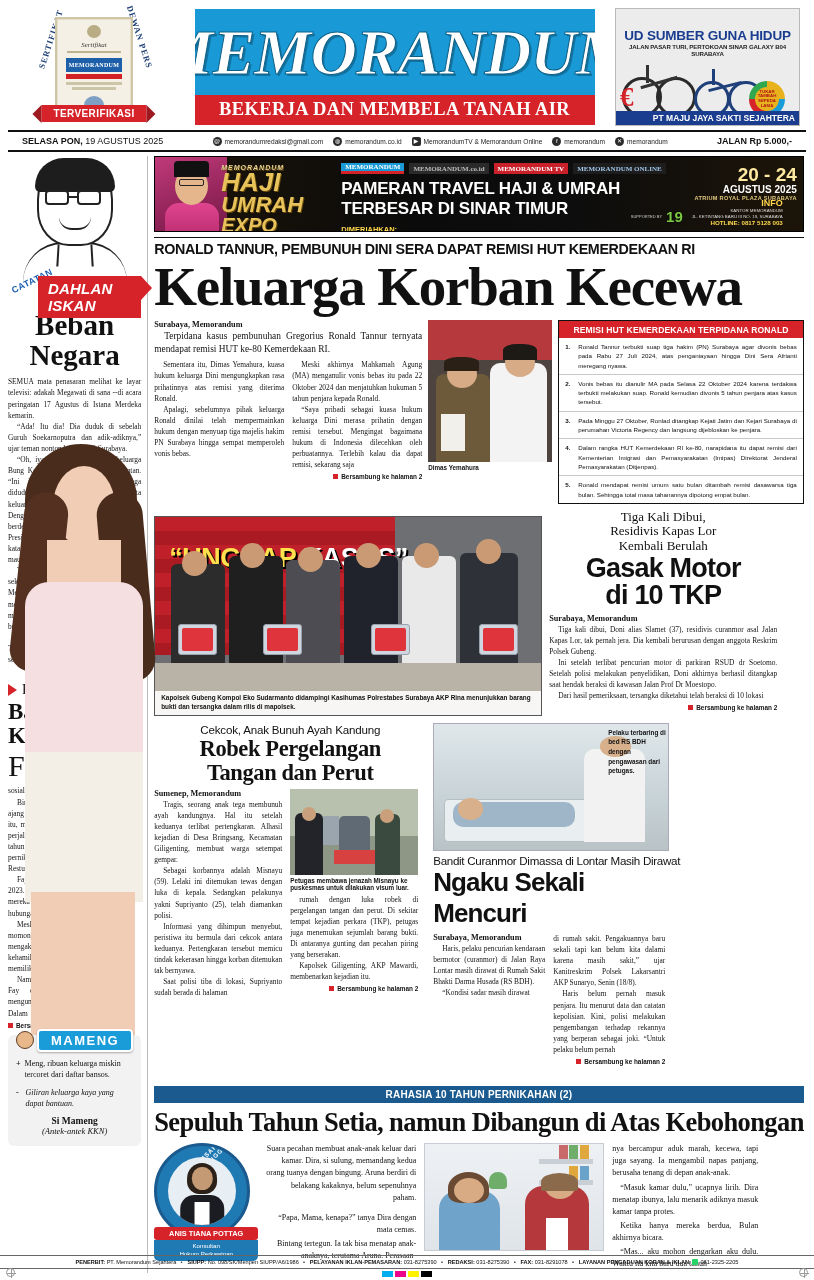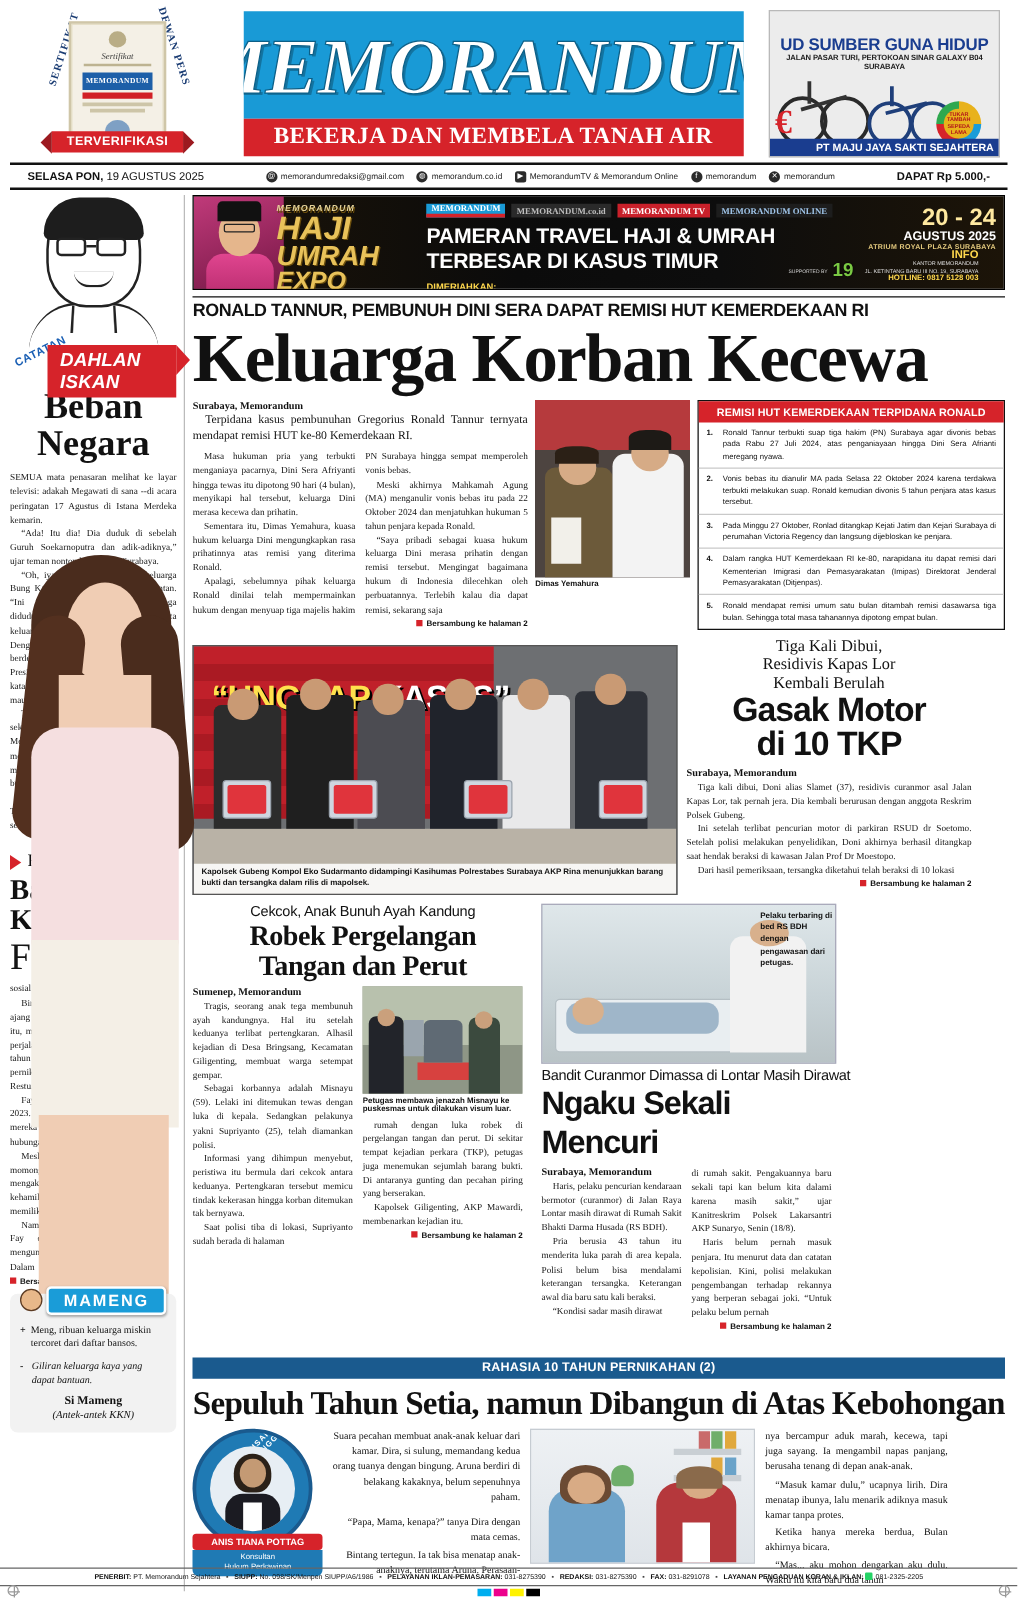--- a/index.html
+++ b/index.html
@@ -410,21 +410,21 @@
         </div>
       <div class="si">
           <span class="glyph">f</span>
           <span>memorandum</span>
         </div>
       <div class="si">
           <span class="glyph">✕</span>
           <span>memorandum</span>
         </div>
     </div>
-    <div class="price">DAPAT Rp 5.000,-</div>
+    <div class="price">JALAN Rp 5.000,-</div>
   </div>
 
   <div class="grid">
 
     <div class="col-left">
 
       <div class="dahlan-photo">
         <div class="dahlan-face">
           <div class="df-body"></div>
             <div class="df-collar"></div>
@@ -517,21 +517,21 @@
           <div class="l3">EXPO</div>
         </div>
         <div class="expo-mini">
           <div class="m m1">MEMORANDUM</div>
           <div class="m m2">MEMORANDUM.co.id</div>
           <div class="m m3">MEMORANDUM TV</div>
           <div class="m m4">MEMORANDUM ONLINE</div>
         </div>
         <div class="expo-h">
           <div>PAMERAN TRAVEL HAJI &amp; UMRAH</div>
-          <div>TERBESAR DI KASUS TIMUR</div>
+          <div>TERBESAR DI SINAR TIMUR</div>
         </div>
         <div class="expo-dm">DIMERIAHKAN:</div>
         <div class="expo-items">
           <div><span class="dot">•</span><span>Pentas Seni Sekolah</span><span class="dot">•</span><span>Fashion Show</span><span class="dot">•</span><span>Lomba Tahfidz MI/SD</span></div>
           <div><span class="dot">•</span><span>Live Musik Religi</span><span class="dot">•</span><span>Tari Islami</span><span class="dot">•</span><span>Talk Show</span><span class="dot">•</span><span>Parade Kolintang</span></div>
         </div>
         <div class="expo-date">
           <div class="d1">20 - 24</div>
           <div class="d2">AGUSTUS 2025</div>
           <div class="d3">ATRIUM ROYAL PLAZA SURABAYA</div>
@@ -550,21 +550,20 @@
 
       <div class="kicker-main">RONALD TANNUR, PEMBUNUH DINI SERA DAPAT REMISI HUT KEMERDEKAAN RI</div>
       <div class="head-main">Keluarga Korban Kecewa</div>
 
       <div class="lead-row">
 
         <div class="lead-col">
           <div class="lead-city">Surabaya, Memorandum</div>
           <div class="lead-intro">Terpidana kasus pembunuhan Gregorius Ronald Tannur ternyata mendapat remisi HUT ke-80 Kemerdekaan RI.</div>
           <div class="body-txt two-col">
-            <p>Masa hukuman pria yang terbukti menganiaya pacarnya, Dini Sera Afriyanti hingga tewas itu dipotong 90 hari (4 bulan), menyikapi hal tersebut, keluarga Dini merasa kecewa dan prihatin.</p>
             <p>Sementara itu, Dimas Yemahura, kuasa hukum keluarga Dini mengungkapkan rasa prihatinnya atas remisi yang diterima Ronald.</p>
             <p>Apalagi, sebelumnya pihak keluarga Ronald dinilai telah mempermainkan hukum dengan menyuap tiga majelis hakim PN Surabaya hingga sempat memperoleh vonis bebas.</p>
             <p>Meski akhirnya Mahkamah Agung (MA) menganulir vonis bebas itu pada 22 Oktober 2024 dan menjatuhkan hukuman 5 tahun penjara kepada Ronald.</p>
             <p>“Saya pribadi sebagai kuasa hukum keluarga Dini merasa prihatin dengan remisi tersebut. Mengingat bagaimana hukum di Indonesia dilecehkan oleh perbuatannya. Terlebih kalau dia dapat remisi, sekarang saja</p>
           </div>
           <div class="cont"><span class="sq"></span><span>Bersambung ke halaman 2</span></div>
         </div>
 
         <div class="photo-col">
           <div class="ph" style="height:142px;background:linear-gradient(180deg,#b63a3d 0 28%, #4d4440 28% 100%);">
@@ -702,21 +701,20 @@
             <div class="bp-vis-h"></div>
             <div class="bp-cap">Pelaku terbaring di bed RS BDH dengan pengawasan dari petugas.</div>
           </div>
           <div class="bandit-kick">Bandit Curanmor Dimassa di Lontar Masih Dirawat</div>
           <div class="bandit-head">Ngaku Sekali Mencuri</div>
           <div style="display:flex;gap:8px;">
             <div style="width:112px;">
               <div class="lead-city">Surabaya, Memorandum</div>
               <div class="body-txt">
                 <p>Haris, pelaku pencurian kendaraan bermotor (curanmor) di Jalan Raya Lontar masih dirawat di Rumah Sakit Bhakti Darma Husada (RS BDH).</p>
-                <p>Pria berusia 43 tahun itu menderita luka parah di area kepala. Polisi belum bisa mendalami keterangan tersangka. Keterangan awal dia baru satu kali beraksi.</p>
                 <p>“Kondisi sadar masih dirawat</p>
               </div>
             </div>
             <div style="width:112px;">
               <div class="body-txt">
                 <p class="noind">di rumah sakit. Pengakuannya baru sekali tapi kan belum kita dalami karena masih sakit,” ujar Kanitreskrim Polsek Lakarsantri AKP Sunaryo, Senin (18/8).</p>
                 <p>Haris belum pernah masuk penjara. Itu menurut data dan catatan kepolisian. Kini, polisi melakukan pengembangan terhadap rekannya yang berperan sebagai joki. “Untuk pelaku belum pernah</p>
               </div>
               <div class="cont"><span class="sq"></span><span>Bersambung ke halaman 2</span></div>
             </div>

